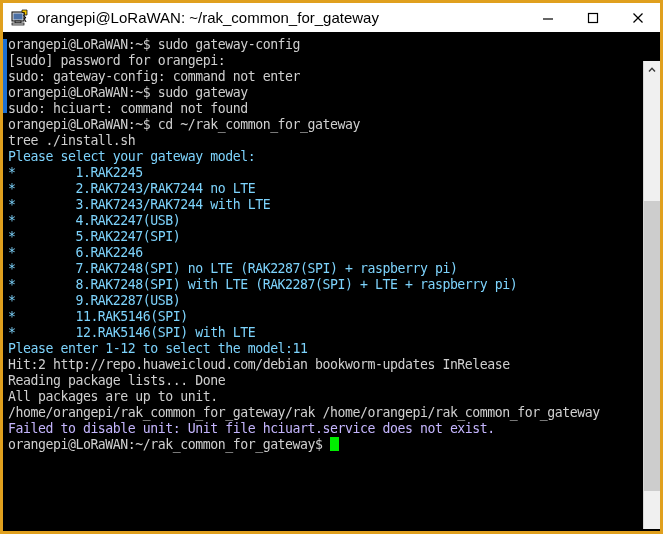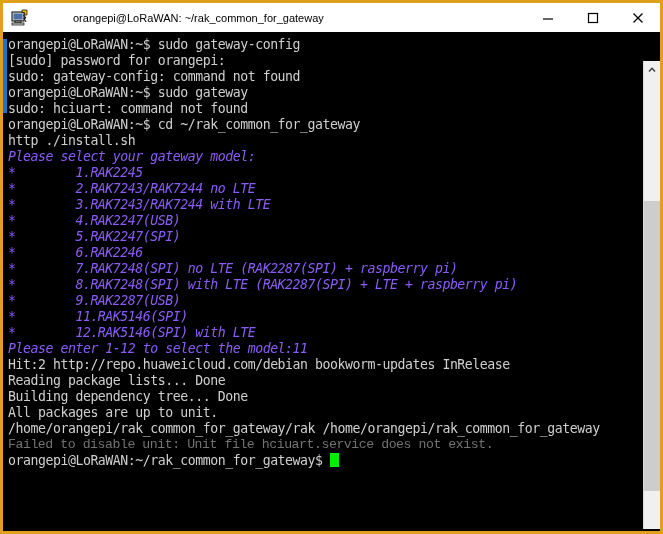--- a/index.html
+++ b/index.html
@@ -41,26 +41,25 @@
   #title-icon {
     width: 18px;
     height: 18px;
     margin-left: 8px;
     margin-right: 8px;
     flex: 0 0 auto;
     position: relative;
   }
   #title-text {
     font-family: "Liberation Sans", sans-serif;
-    font-size: 11px;
+    font-size: 15px;
     color: #000000;
     white-space: nowrap;
     letter-spacing: 0px;
     flex: 1 1 auto;
-    margin-left: 36px;
   }
   .winbtn {
     width: 45px;
     height: 28px;
     display: flex;
     align-items: center;
     justify-content: center;
     flex: 0 0 auto;
   }
   .winbtn svg { display: block; }
@@ -93,22 +92,22 @@
   .line {
     height: 16px;
     line-height: 16px;
     font-family: "DejaVu Sans Mono", monospace;
     font-size: 13.2px;
     white-space: pre;
     letter-spacing: -0.45px;
     color: #cccccc;
   }
   .c-white   { color: #cfcfcf; }
-  .c-yellow  { color: #8b5cf6; font-style: italic; }
-  .c-red     { color: #737373; font-family: Liberation Mono, monospace; }
+  .c-yellow  { color: #7dd3fc; }
+  .c-red     { color: #c4b5fd; }
 
   
   .cursor {
     display: inline-block;
     width: 9px;
     height: 14px;
     background: #00ee00;
     vertical-align: -2px;
   }
 
@@ -217,41 +216,40 @@
       </svg>
     </div>
   </div>
 
   <div id="term-wrap">
     <div id="terminal">
       <div id="left-bar" style="background: rgb(30, 111, 208);"></div>
       <div id="lines">
           <div class="line c-white">orangepi@LoRaWAN:~$ sudo gateway-config</div>
           <div class="line c-white">[sudo] password for orangepi:</div>
-          <div class="line c-white">sudo: gateway-config: command not found</div>
+          <div class="line c-white">sudo: gateway-config: command not enter</div>
           <div class="line c-white">orangepi@LoRaWAN:~$ sudo gateway</div>
           <div class="line c-white">sudo: hciuart: command not found</div>
           <div class="line c-white">orangepi@LoRaWAN:~$ cd ~/rak_common_for_gateway</div>
-          <div class="line c-white">http ./install.sh</div>
+          <div class="line c-white">tree ./install.sh</div>
           <div class="line c-yellow">Please select your gateway model:</div>
           <div class="line c-yellow">*        1.RAK2245</div>
           <div class="line c-yellow">*        2.RAK7243/RAK7244 no LTE</div>
           <div class="line c-yellow">*        3.RAK7243/RAK7244 with LTE</div>
           <div class="line c-yellow">*        4.RAK2247(USB)</div>
           <div class="line c-yellow">*        5.RAK2247(SPI)</div>
           <div class="line c-yellow">*        6.RAK2246</div>
           <div class="line c-yellow">*        7.RAK7248(SPI) no LTE (RAK2287(SPI) + raspberry pi)</div>
           <div class="line c-yellow">*        8.RAK7248(SPI) with LTE (RAK2287(SPI) + LTE + raspberry pi)</div>
           <div class="line c-yellow">*        9.RAK2287(USB)</div>
           <div class="line c-yellow">*        11.RAK5146(SPI)</div>
           <div class="line c-yellow">*        12.RAK5146(SPI) with LTE</div>
           <div class="line c-yellow">Please enter 1-12 to select the model:11</div>
           <div class="line c-white">Hit:2 http://repo.huaweicloud.com/debian bookworm-updates InRelease</div>
           <div class="line c-white">Reading package lists... Done</div>
-          <div class="line c-white">Building dependency tree... Done</div>
           <div class="line c-white">All packages are up to unit.</div>
           <div class="line c-white">/home/orangepi/rak_common_for_gateway/rak /home/orangepi/rak_common_for_gateway</div>
           <div class="line c-red">Failed to disable unit: Unit file hciuart.service does not exist.</div>
           <div class="line c-white"><span>orangepi@LoRaWAN:~/rak_common_for_gateway$ </span><span class="cursor" style="background: rgb(0, 238, 0);"></span></div>
         </div>
     </div>
 
     <div id="scrollbar">
       <div class="sb-btn" id="sb-up">
         <svg width="10" height="10" viewBox="0 0 10 10">

